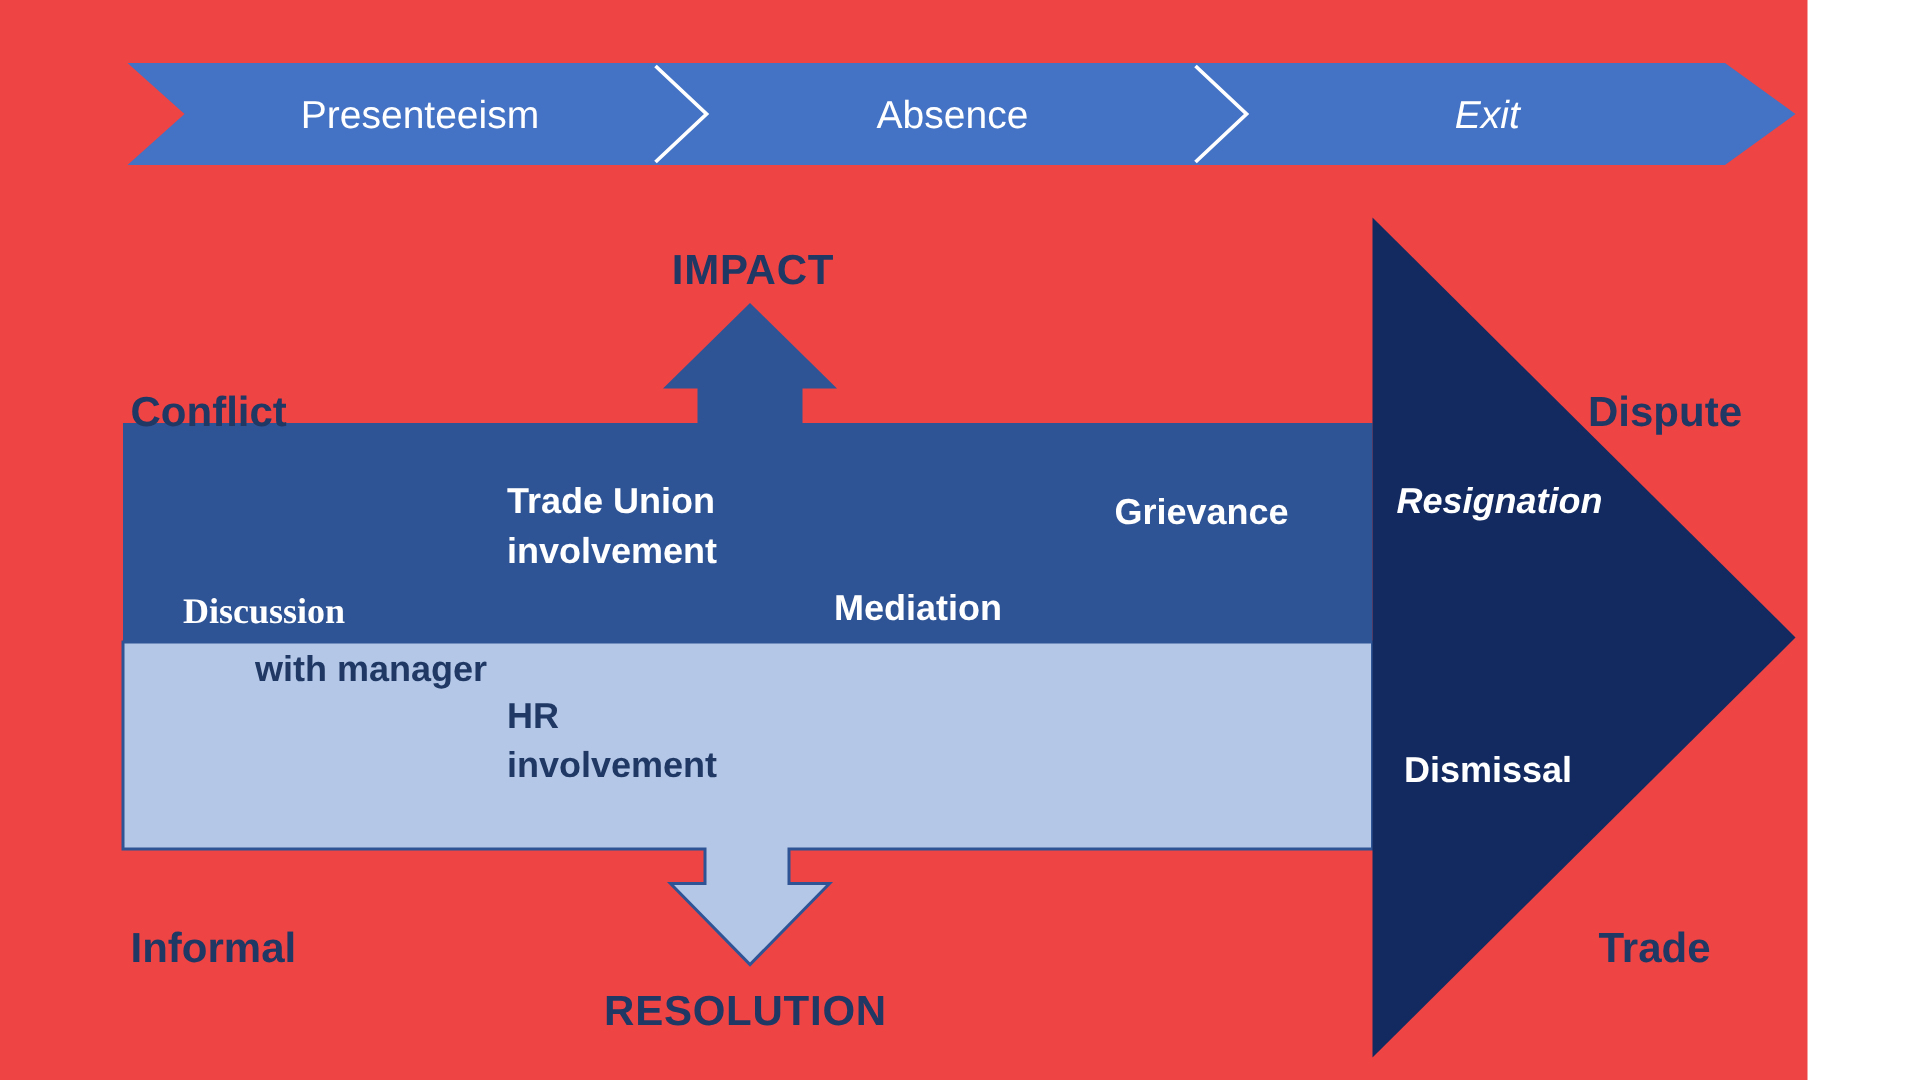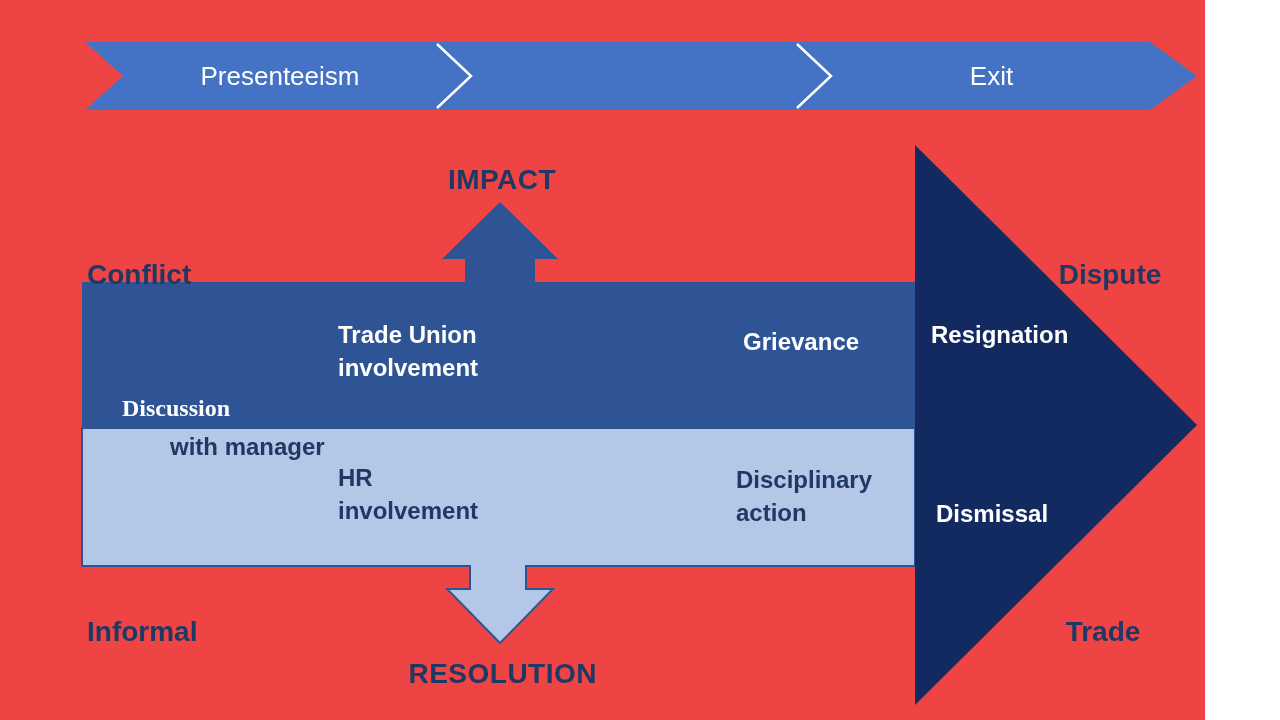--- a/index.html
+++ b/index.html
@@ -32,37 +32,37 @@
     <polyline points="797,44 831,76 797,108" fill="none" stroke="#FFFFFF" stroke-width="2.5"></polyline>
 
     <path d="M82,428 L82,282 L465,282 L465,259 L442,259 L500,202 L558,259 L535,259 L535,282 L915,282 L915,428 Z" fill="#2F5496"></path>
 
     <path stroke="#2F5496" stroke-width="2" stroke-linejoin="miter" d="M82,428 L915,428 L915,566 L526,566 L526,589 L553,589 L500,643 L447,589 L470,589 L470,566 L82,566 Z" fill="#B4C7E7"></path>
 
     <polygon points="915,145 1197,425 915,705" fill="#132A60"></polygon>
   </svg>
 
   <div class="stage" style="left:123px; width:314px;">Presenteeism</div>
-  <div class="stage" style="left:833px; width:317px;">Exit</div>
+  <div class="stage" style="left:473px; width:324px;">Absence</div>
+  <div class="stage" style="left:833px; width:317px;font-style:italic;">Exit</div>
 
   <div class="txt s28 center" style="left:402px; top:163px; width:200px;">IMPACT</div>
-  <div class="txt s28 center" style="left:397px; top:657px; width:200px;text-align:right;">RESOLUTION</div>
+  <div class="txt s28 center" style="left:397px; top:657px; width:200px;">RESOLUTION</div>
 
   <div class="txt s27" style="left:87px; top:233px;">Conflict</div>
   <div class="txt s27 center" style="left:1045px; top:233px; width:130px;">Dispute</div>
   <div class="txt s27" style="left:87px; top:590px;">Informal</div>
   <div class="txt s27 center" style="left:1043px; top:590px; width:120px;">Trade</div>
 
   <div class="txt s24 white" style="left:122px; top:392px;font-family:Liberation Serif, serif;">Discussion</div>
   <div class="txt s24 white multiline" style="left:338px; top:318px;">Trade Union
 involvement</div>
+  <div class="txt s24 white" style="left:556px; top:389px;">Mediation</div>
   <div class="txt s24 white" style="left:743px; top:325px;">Grievance</div>
 
   <div class="txt s24" style="left:122px; top:430px;margin-left:48px;">with manager</div>
   <div class="txt s24 multiline" style="left:338px; top:461px;">HR
 involvement</div>
-  <div class="txt s24 multiline" style="left:736px; top:463px;">Disciplinary
-action</div>
 
-  <div class="txt s24 white" style="left:931px; top:318px;">Resignation</div>
+  <div class="txt s24 white" style="left:931px; top:318px;font-style:italic;">Resignation</div>
   <div class="txt s24 white" style="left:936px; top:497px;">Dismissal</div>
 
 </div>
 
 </body></html>

